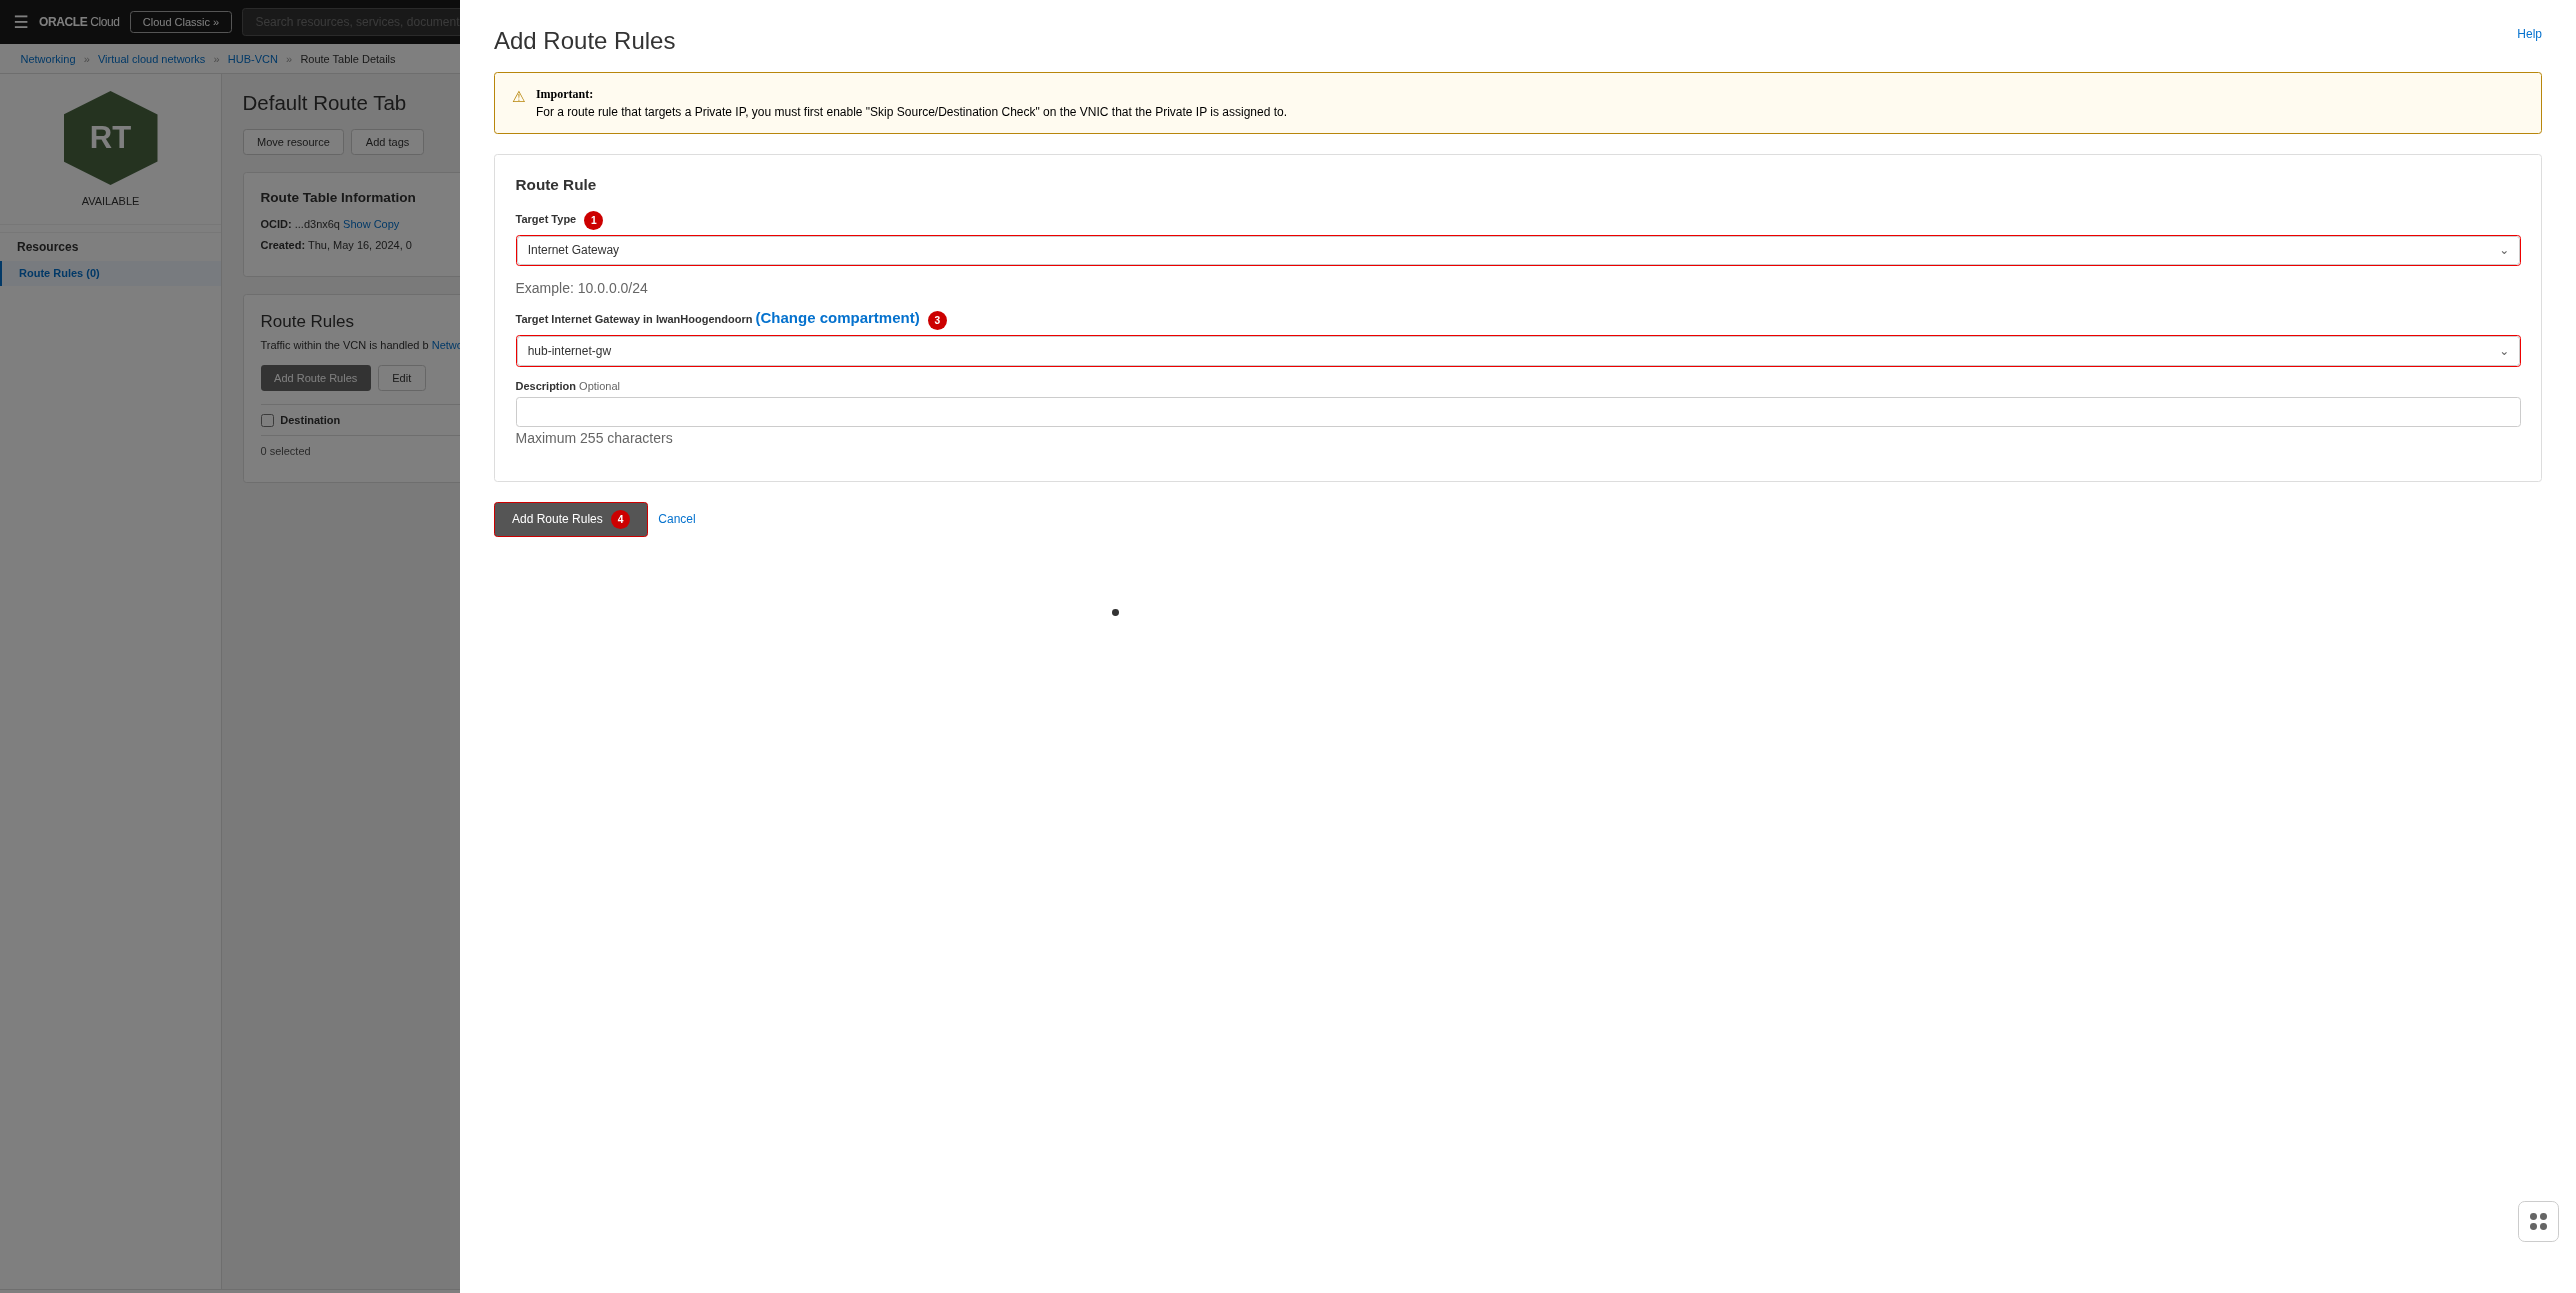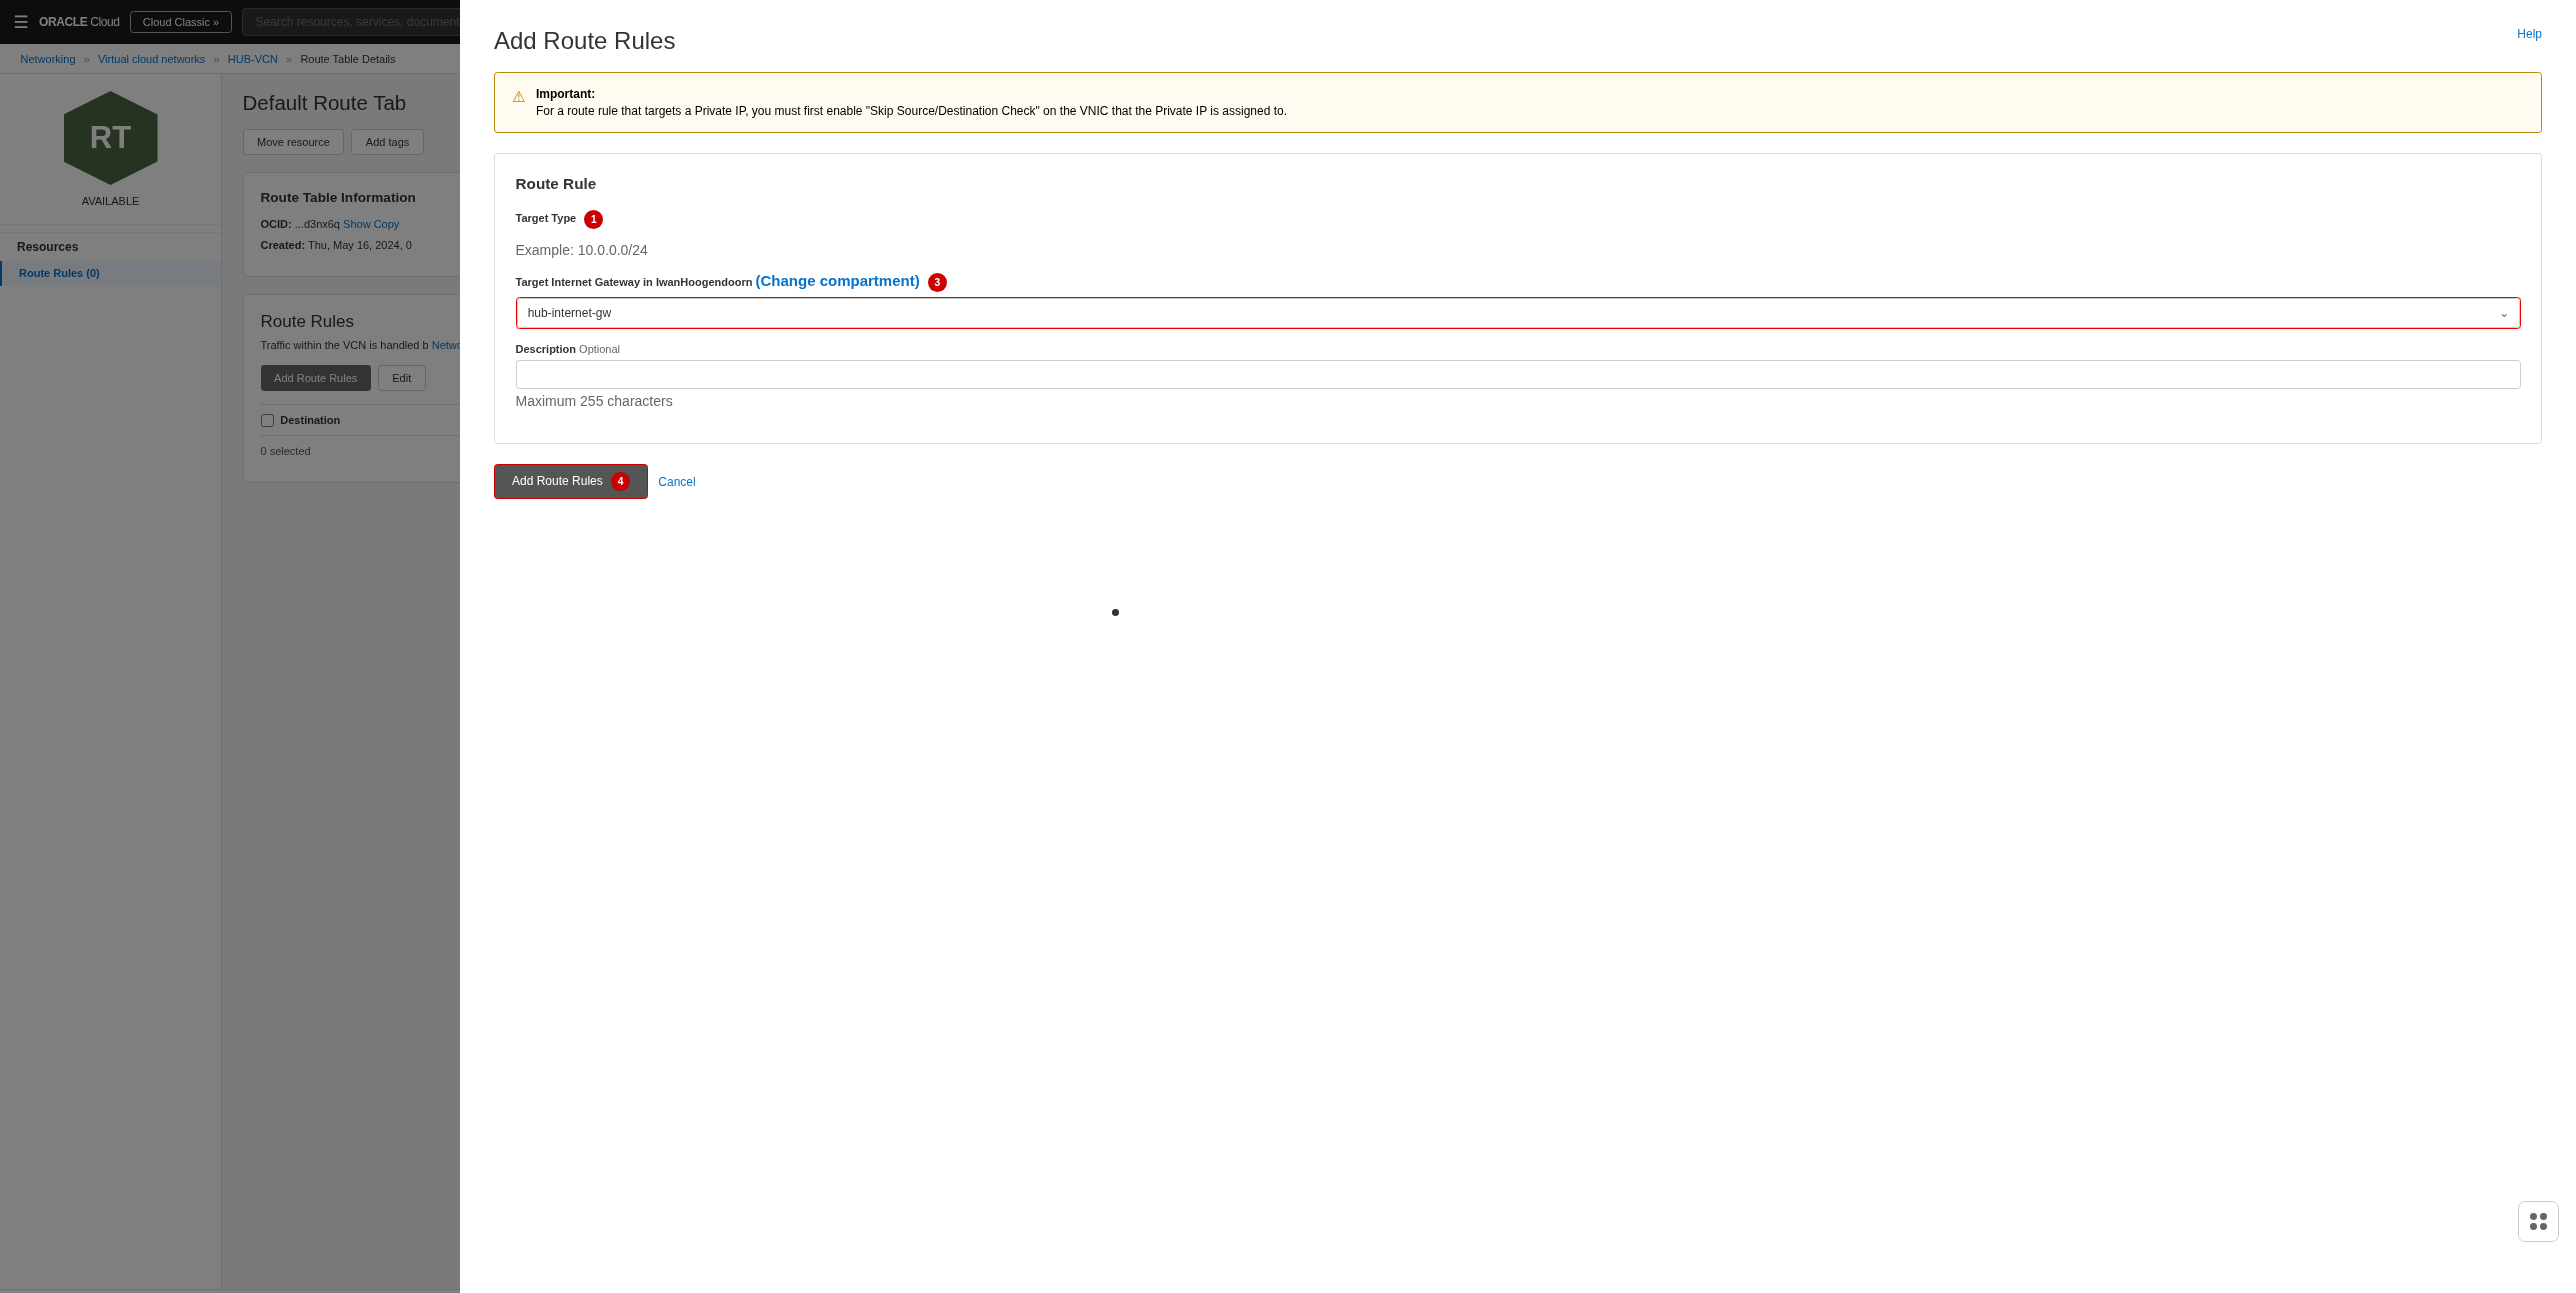--- a/index.html
+++ b/index.html
@@ -149,21 +149,21 @@
     .warning-banner {
       border: 0.9px solid #b8860b;
       background: #fffbf0;
       border-radius: 3.4px;
       padding: 13.6px 17px;
       margin-bottom: 20.5px;
       display: flex;
       gap: 10.2px;
     }
     .warning-icon { color: #b8860b; font-size: 15.3px; flex-shrink: 0; margin-top: 1.7px; }
-    .warning-title { font-weight: 600; margin-bottom: 3.4px; }
+    .warning-title { font-weight: 600; margin-bottom: 3.4px; font-family: Liberation Serif, serif; }
 
     
     .route-rule-card {
       border: 0.9px solid #ddd;
       border-radius: 3.4px;
       padding: 20.5px;
       background: white;
     }
     .route-rule-title { font-size: 15.3px; font-weight: 600; color: #333; margin-bottom: 17px; }
     .form-group { margin-bottom: 13.6px; }
@@ -381,20 +381,25 @@
     </div>
 
     <div class="route-rule-card">
       <div class="route-rule-title">Route Rule</div>
 
       <div class="form-group">
         <label class="form-label">
           <span>Target Type</span>
           <span class="step-badge">1</span>
         </label>
+        <div class="select-wrapper highlighted-input">
+          <select class="form-select">
+            <option>Internet Gateway</option>
+          </select>
+        </div>
       </div>
 
       <div class="form-group">
         <div class="form-hint">Example: 10.0.0.0/24</div>
       </div>
 
       <div class="form-group">
         <div class="target-gateway-label">
           <span>Target Internet Gateway in</span>
           <span> </span>

